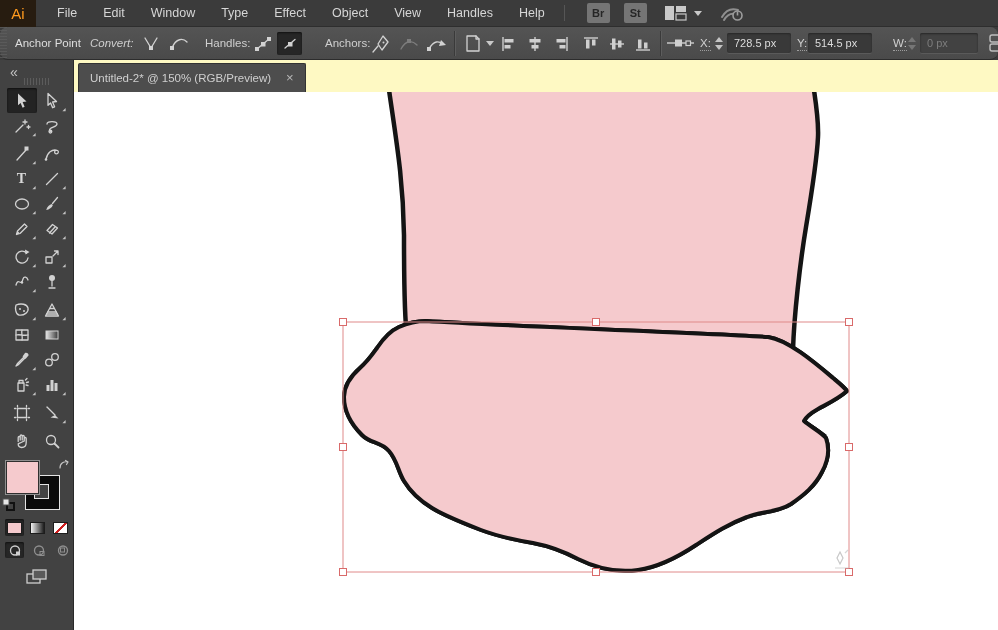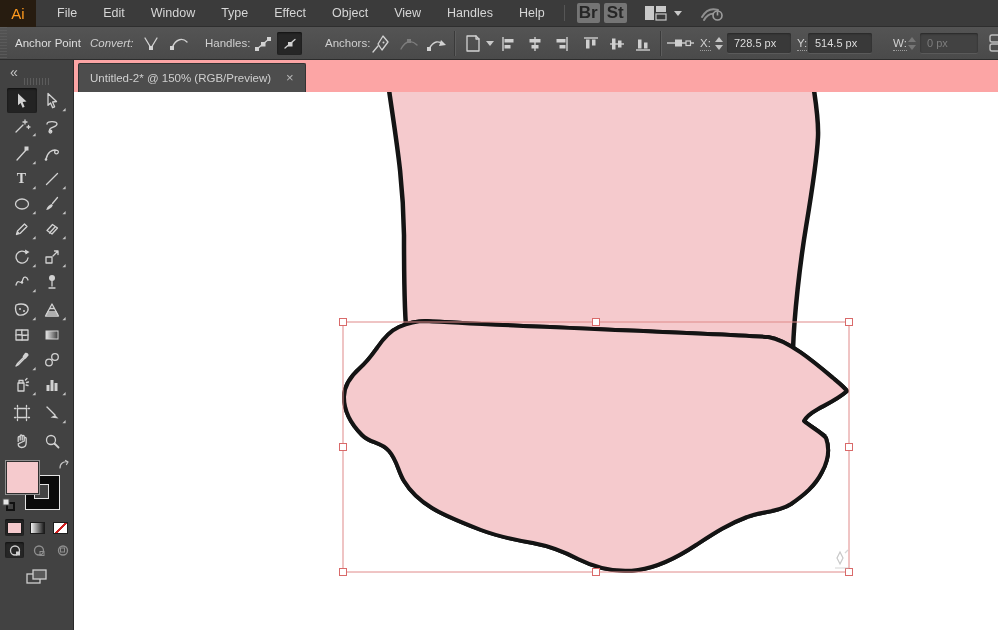--- a/index.html
+++ b/index.html
@@ -8,28 +8,28 @@
        -webkit-font-smoothing:antialiased;}
   
   .menu-bar{position:absolute;left:0;top:0;width:998px;height:27px;background:#3b3b3b;
             display:flex;align-items:center;border-bottom:1px solid #2e2e2e;box-sizing:border-box;}
   .ai-logo{width:36px;height:27px;background:#271c10;color:#ff9a1e;font-weight:normal;font-size:15px;
            display:flex;align-items:center;justify-content:center;letter-spacing:0;}
   .menu-items{display:flex;margin-left:8px;}
   .menu-item{color:#d6d6d6;font-size:12.5px;padding:0 13px;line-height:27px;cursor:default;}
   .mb-sep{width:1px;height:16px;background:#565656;margin:0 8px 0 6px;}
   .sq-btn{width:23px;height:20px;background:#757575;border:none;border-radius:2px;color:#262626;
-          font-weight:bold;font-size:17px;margin-left:4px;display:flex;align-items:center;justify-content:center;padding:0;}
+          font-weight:bold;font-size:11px;margin-left:14px;display:flex;align-items:center;justify-content:center;padding:0;}
   .ws-wrap{display:flex;align-items:center;margin-left:17px;}
   .chev-down{width:0;height:0;border-left:4px solid transparent;border-right:4px solid transparent;
              border-top:5px solid #c9c9c9;margin-left:7px;}
   .sync-wrap{margin-left:18px;display:flex;align-items:center;}
   
   .control-bar{position:absolute;left:0;top:27px;width:998px;height:33px;
-               background:linear-gradient(#545454,#4a4a4a);border-bottom:1px solid #2c2c2c;box-sizing:border-box;}
+               background:linear-gradient(#545454,#4a4a4a);border-bottom:1px solid #2c2c2c;box-sizing:border-box;border-radius:8px;}
   .cb-grip{position:absolute;left:0;top:0;width:7px;height:33px;
            background:repeating-linear-gradient(#5f5f5f 0 1px,transparent 1px 3px);opacity:.7;}
   .cb-label{position:absolute;top:0;line-height:32px;font-size:11.5px;color:#cfcfcf;}
   .cb-label.strong{color:#dedede;}
   .cb-btn{position:absolute;top:5px;width:25px;height:23px;background:transparent;border:none;border-radius:2px;
           display:flex;align-items:center;justify-content:center;padding:0;}
   .cb-btn.active{background:#262626;box-shadow:inset 0 1px 2px #111;}
   .cb-btn.disabled{opacity:.35;}
   .cb-sep{position:absolute;top:4px;width:1px;height:25px;background:#3a3a3a;box-shadow:1px 0 0 #5d5d5d;}
   .field{position:absolute;top:6px;height:20px;background:#393939;border-radius:2px;color:#dcdcdc;
@@ -79,21 +79,21 @@
   .chip.color{background:#F5CACD;}
   .chip.grad{background:linear-gradient(90deg,#f2f2f2,#1c1c1c);}
   .chip.none{background:linear-gradient(135deg,#fff 44%,#cf1f1f 44%,#cf1f1f 58%,#fff 58%);}
   .modes-row{display:flex;gap:5px;padding-left:5px;margin-top:6px;}
   .mode-btn{width:20px;height:16px;border:none;background:transparent;border-radius:2px;
             display:flex;align-items:center;justify-content:center;padding:0;}
   .mode-btn.active{background:#262626;box-shadow:inset 0 1px 2px #101010;}
   .mode-btn.dim svg{opacity:.55;}
   .screen-row{display:flex;justify-content:center;margin-top:8px;}
   
-  .tab-strip{position:absolute;left:74px;top:60px;width:924px;height:32px;background:#fca5a5;}
+  .tab-strip{position:absolute;left:74px;top:60px;width:924px;height:32px;background:#fef9c3;}
   .doc-tab{position:absolute;left:4px;top:3px;height:29px;background:#4d4d4d;border:1px solid #333;
            border-bottom:none;border-radius:2px 2px 0 0;display:flex;align-items:center;padding:0 11px;box-sizing:border-box;}
   .doc-tab-title{color:#cfcfcf;font-size:11.5px;white-space:nowrap;}
   .tab-close{color:#b7b7b7;font-size:13px;margin-left:15px;line-height:12px;}
   
   .canvas{position:absolute;left:74px;top:92px;width:924px;height:538px;background:#ffffff;}
   .canvas svg{display:block;}
 </style>
 </head>
 <body>

